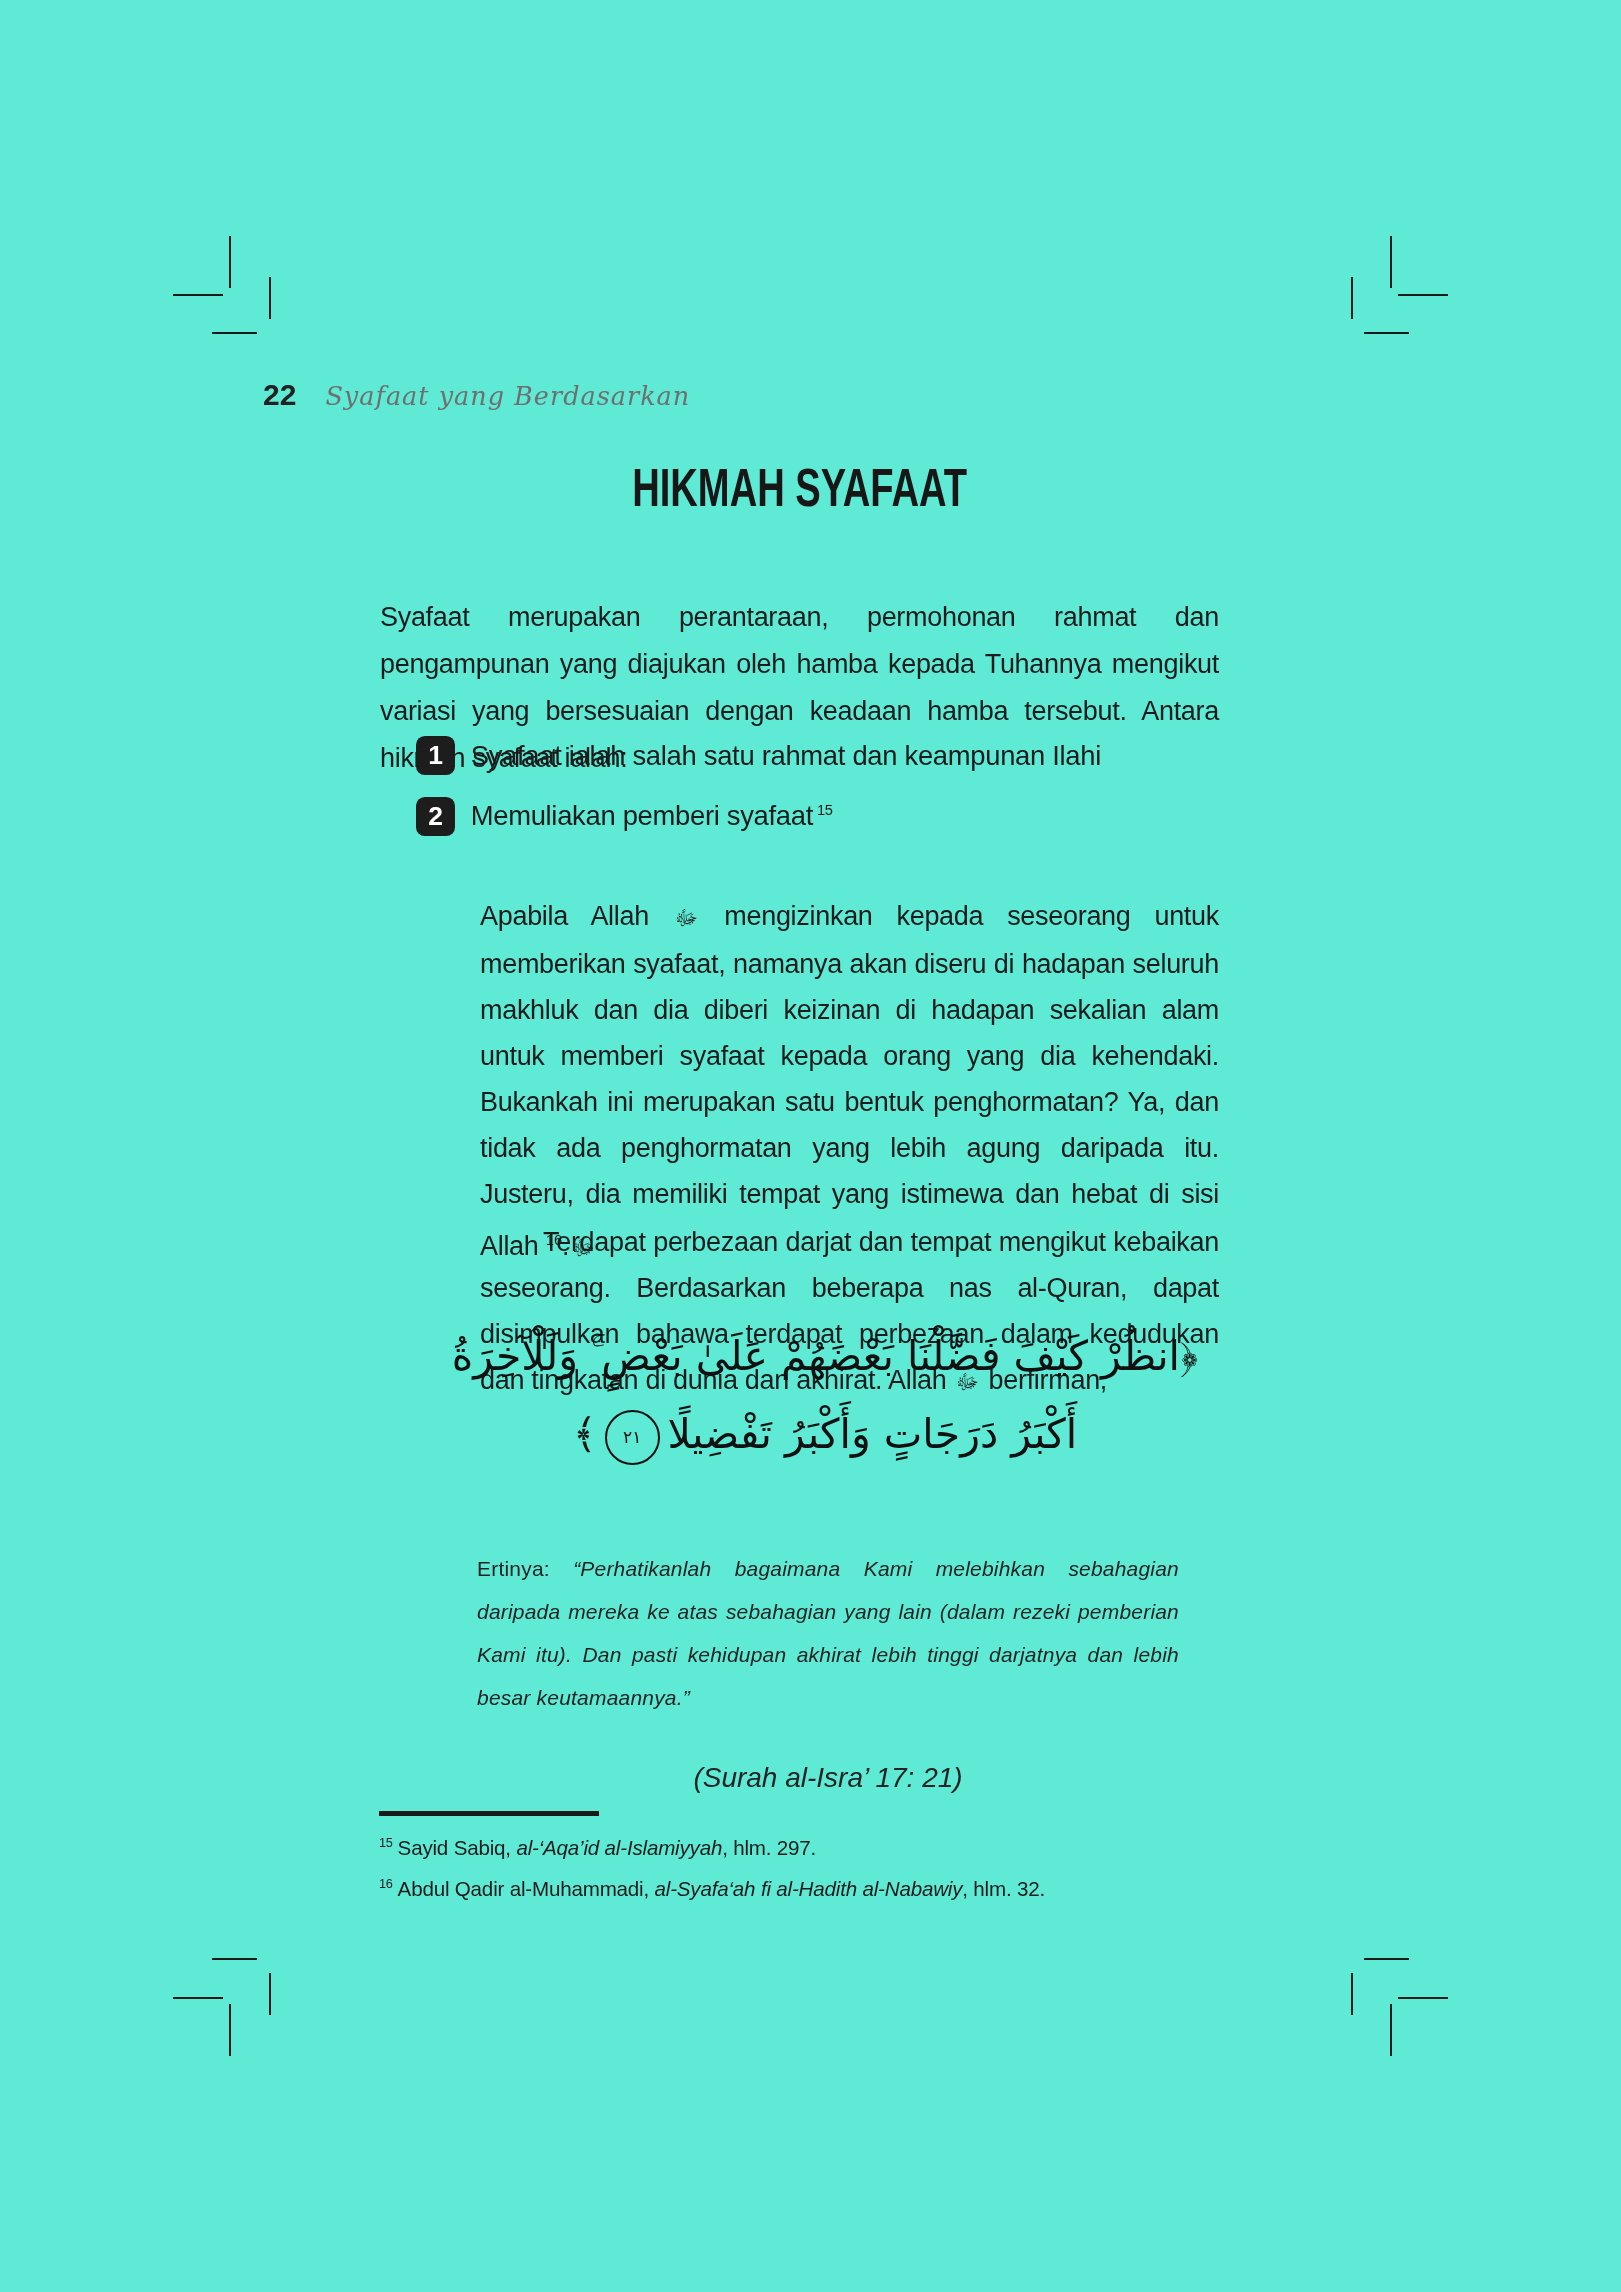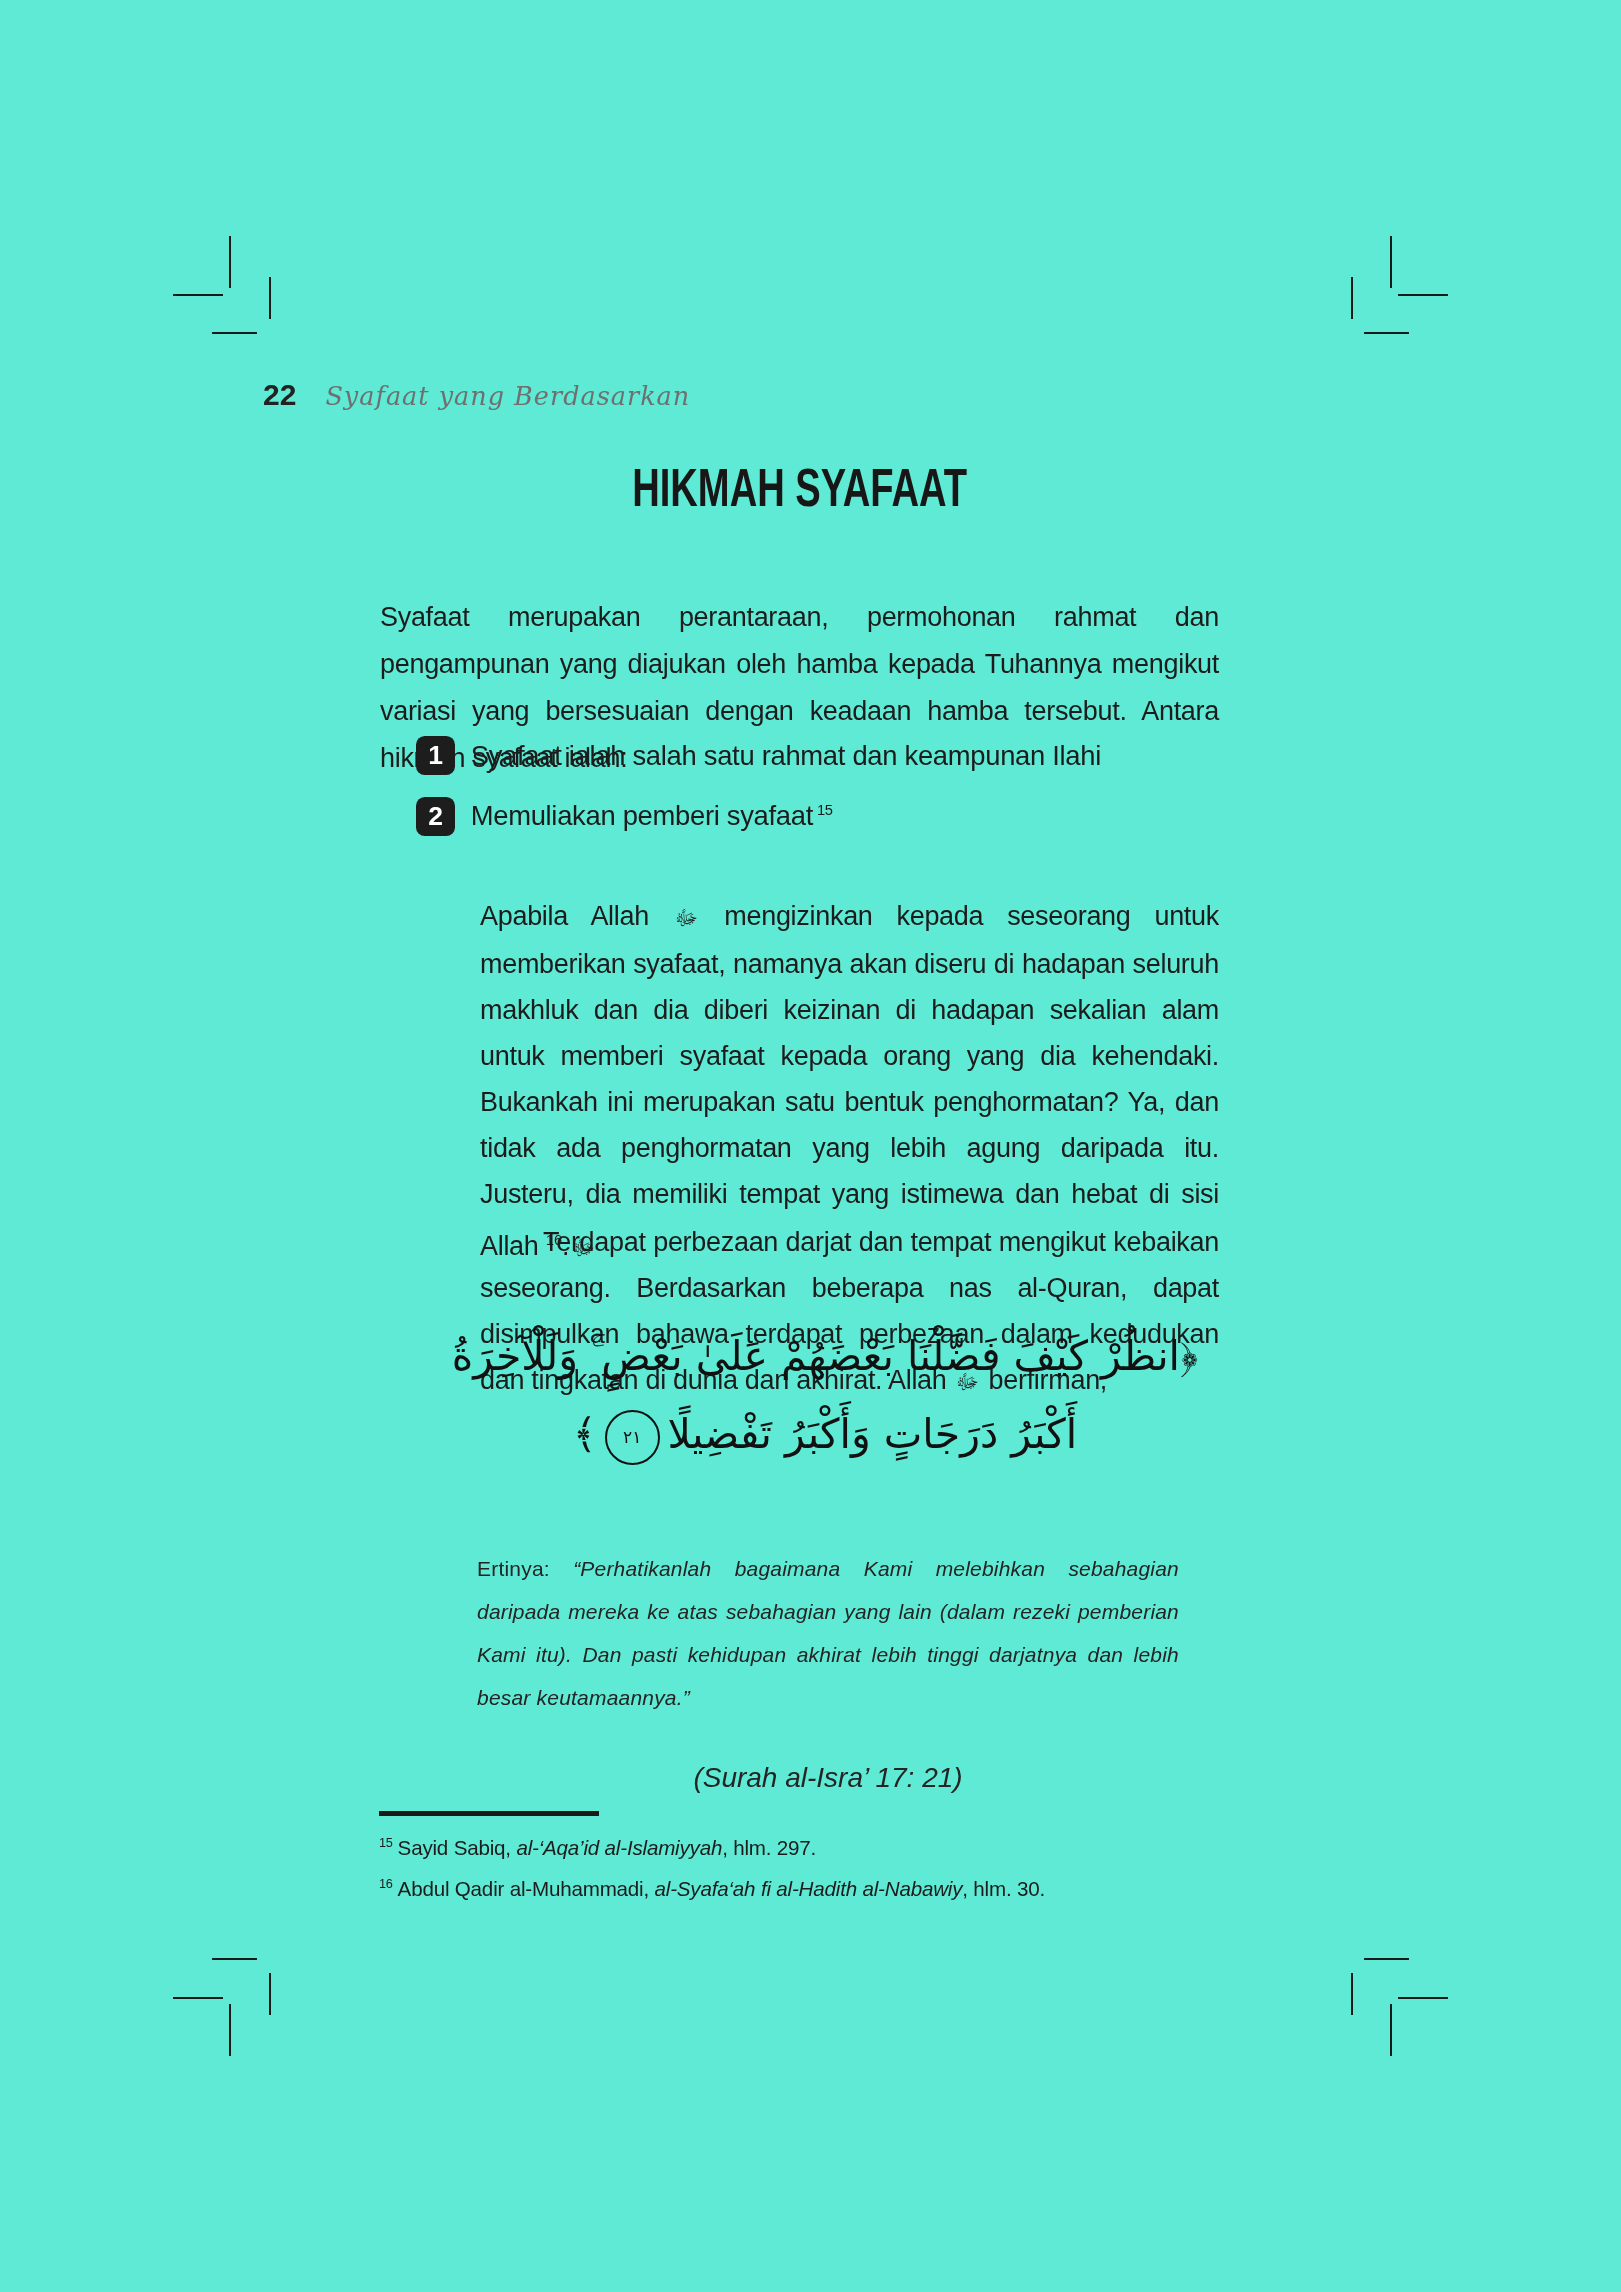--- a/index.html
+++ b/index.html
@@ -107,17 +107,17 @@
     <div class="ar-line"><span>أَكْبَرُ دَرَجَاتٍ وَأَكْبَرُ تَفْضِيلًا</span><span class="vnum">٢١</span><span>﴾</span></div>
   </div>
 
   <div class="translation"><span class="label">Ertinya: </span><span>“Perhatikanlah bagaimana Kami melebihkan sebahagian daripada mereka ke atas sebahagian yang lain (dalam rezeki pemberian Kami itu). Dan pasti kehidupan akhirat lebih tinggi darjatnya dan lebih besar keutamaannya.”</span></div>
 
   <div class="surah-ref">(Surah al-Isra’ 17: 21)</div>
 
   <div class="fn-rule"></div>
   <div class="footnotes">
     <div class="fn"><sup>15</sup><span>Sayid Sabiq, </span><i>al-‘Aqa’id al-Islamiyyah</i><span>, hlm. 297.</span></div>
-    <div class="fn"><sup>16</sup><span>Abdul Qadir al-Muhammadi, </span><i>al-Syafa‘ah fi al-Hadith al-Nabawiy</i><span>, hlm. 30.</span></div>
+    <div class="fn"><sup>16</sup><span>Abdul Qadir al-Muhammadi, </span><i>al-Syafa‘ah fi al-Hadith al-Nabawiy</i><span>, hlm. 32.</span></div>
   </div>
 
 </div>
 
 
 </body></html>

